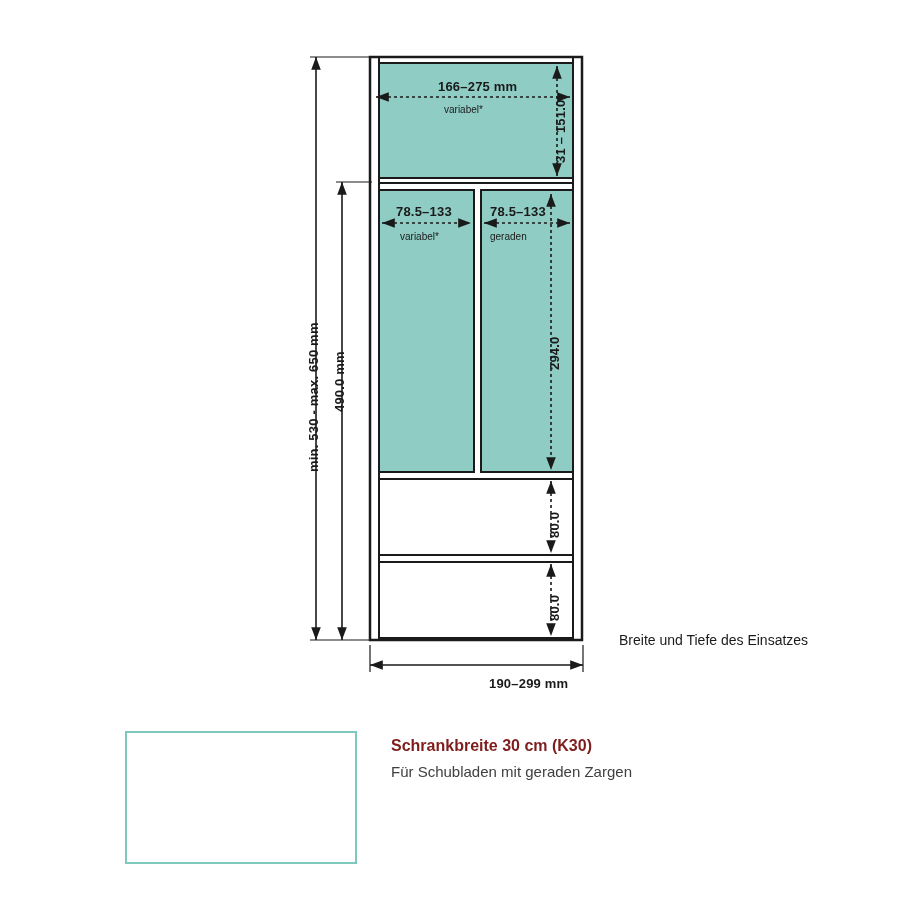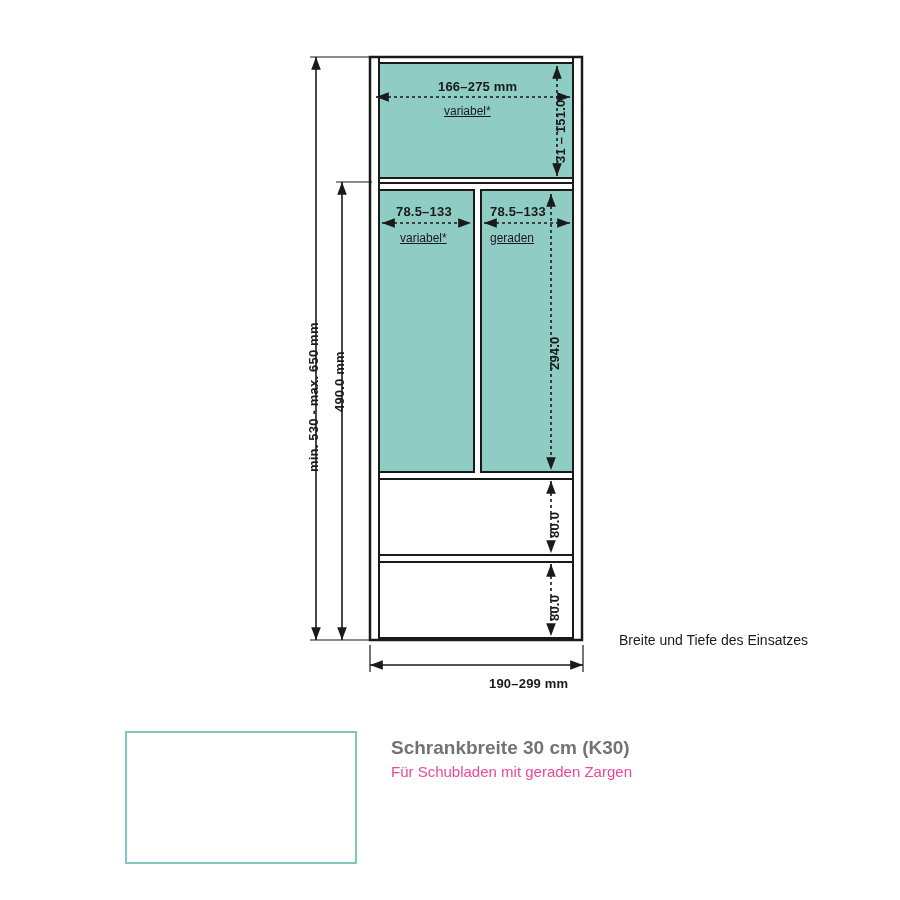--- a/index.html
+++ b/index.html
@@ -8,25 +8,25 @@
     background:#ffffff;
     font-family:"Liberation Sans", sans-serif;
     color:#1a1a1a;
     position:relative;
     overflow:hidden;
   }
   .stage{position:absolute;left:0;top:0;width:900px;height:900px;}
   svg{position:absolute;left:0;top:0;}
   .txt{position:absolute;white-space:nowrap;}
   .small-bold{font-size:13px;font-weight:bold;letter-spacing:0.2px;}
-  .small{font-size:12px;text-decoration:underline;}
+  .small{font-size:10px;}
   .vert{transform-origin:0 0;}
   .footnote{font-size:14px;line-height:1.35;}
-  .title-orange{color:#737373;font-size:19px;font-weight:bold;text-align:right;}
-  .subtitle{font-size:15px;color:#ec4899;}
+  .title-orange{color:#7f1d1d;font-size:16px;font-weight:bold;text-align:right;}
+  .subtitle{font-size:15px;color:#404040;}
   .sw-box{
     position:absolute;left:125px;top:731px;width:232px;height:133px;
     border:2px solid #7fc8bd;background:#ffffff;box-sizing:border-box;
   }
 </style>
 </head>
 <body>
 
 <div class="stage">
 

